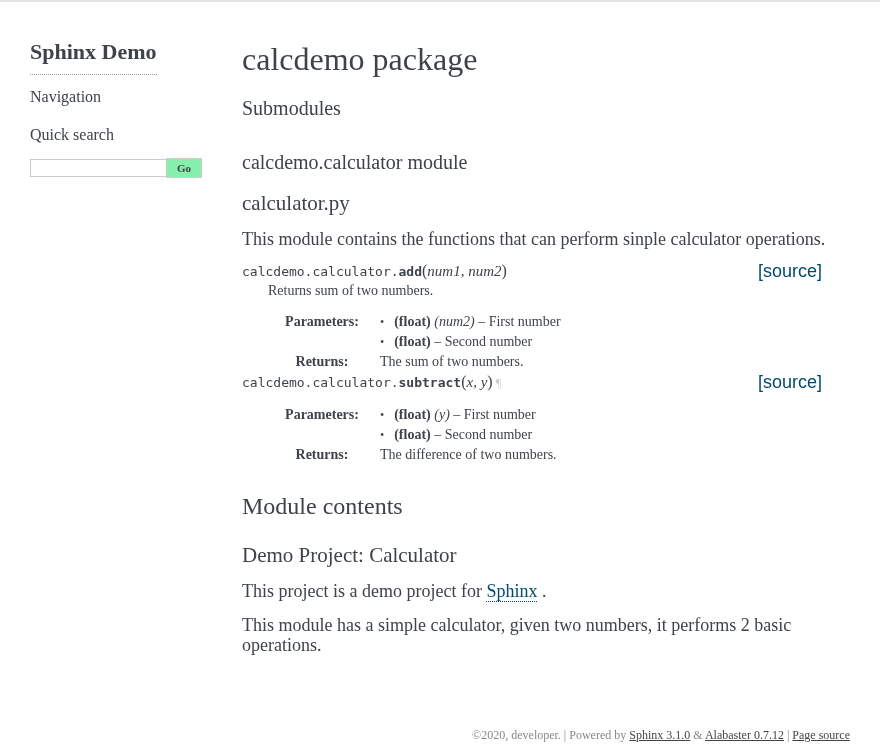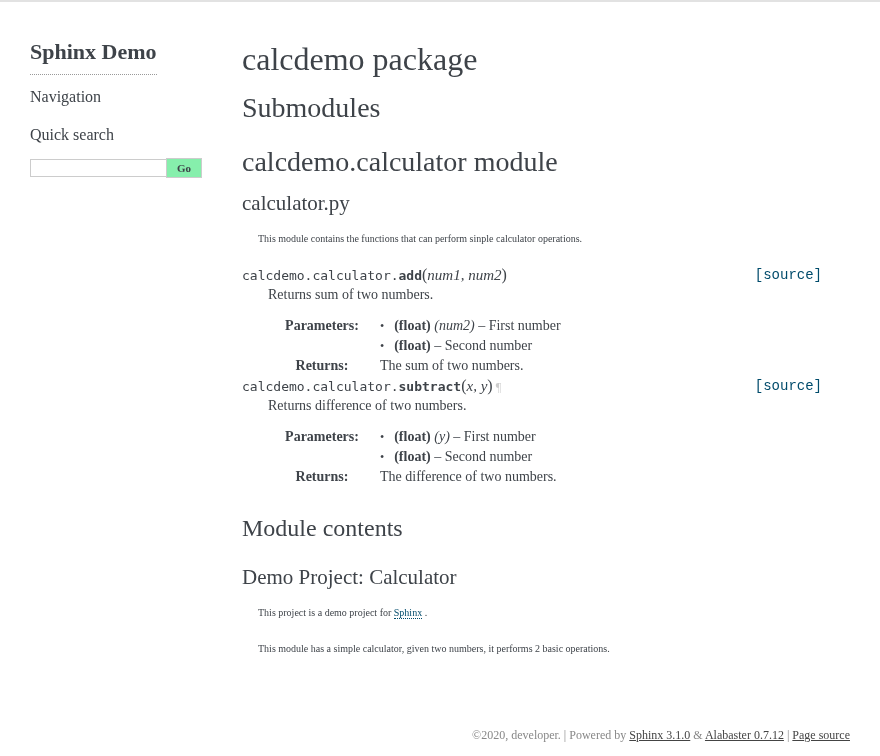--- a/index.html
+++ b/index.html
@@ -17,33 +17,33 @@
     border-bottom: 1px dotted #999; padding-bottom: 2px; margin: 0;
     font-family: "Liberation Serif", serif;
   }
   .sb-h3 { font-size: 16px; font-weight: normal; margin: 6px 0 0 0; line-height: 32px; font-family: "Liberation Serif", serif; }
   .search-form { margin-top: 8px; display: flex; width: 176px; }
   .search-input { width: 136px; height: 18px; border: 1px solid #ccc; border-right: none; padding: 0 4px; box-sizing: border-box; margin:0; }
   .search-go { width: 36px; height: 20px; border: 1px solid #ccc; background: #86efac; font-size: 11px; font-weight: bold; padding:0; font-family: "Liberation Serif", serif; color:#3e4349; margin-top:-1px; }
 
   .main { position: absolute; left: 242px; top: 37px; width: 600px; font-family: "Liberation Serif", serif; }
   h1 { font-size: 32px; font-weight: normal; margin: 0 0 12px 0; line-height: 40px; }
-  h2 { font-size: 28px; font-weight: normal; margin: 0; line-height: 30px; }
+  h2 { font-size: 20px; font-weight: normal; margin: 0; line-height: 30px; }
   .h2-sub { margin-top: 14px; }
   .h2-mod { margin-top: 24px; }
   h3 { font-size: 21px; font-weight: normal; margin: 12px 0 0 0; line-height: 28px; }
-  p { font-size: 10px; margin: 16px; line-height: 20px; }
+  p { font-size: 18px; margin: 0; line-height: 20px; }
   .p-intro { margin-top: 12px; }
 
   .sig { position: relative; font-family: "DejaVu Sans Mono", monospace; font-size: 13px; line-height: 20px; margin-top: 12px; }
   .sig .bold { font-weight: bold; }
   .sig .param { font-family: "Liberation Serif", serif; font-style: italic; font-size: 15px; }
   .sig .paren { font-family: "Liberation Serif", serif; font-size: 16px; }
   .sig .pilcrow { font-family: "Liberation Serif", serif; color: #ccc; font-size: 12px; margin-left: 3px; }
-  .source-link { position: absolute; right: 20px; top: 0; font-family: Liberation Mono, monospace; font-size: 14px; color: #004b6b; }
+  .source-link { position: absolute; right: 20px; top: 0; font-family: Liberation Sans, sans-serif; font-size: 18px; color: #004b6b; }
   .desc { margin-left: 26px; font-size: 14px; line-height: 18px; }
   .field-table { margin-left: 32px; margin-top: 12px; border-collapse: collapse; font-size: 14px; }
   .field-table td { padding: 0; line-height: 20px; vertical-align: top; }
   .field-name { font-weight: bold; text-align: center; padding-right: 10px !important; width: 96px; }
   .field-body ul { list-style: none; margin: 0; padding: 0; }
   .field-body li::before { content: "\2022"; margin-right: 10px; font-size: 12px; }
   .sig2 { margin-top: 0; }
   .h2-contents { margin-top: 26px; font-size: 24px; }
   .h3-demo { margin-top: 20px; }
   .p-demo { margin-top: 12px; }
@@ -93,21 +93,20 @@
       <td class="field-name">Returns:</td>
       <td>The sum of two numbers.</td>
     </tr>
   </tbody>
     </table>
 
   <div class="sig sig2">
     <span>calcdemo.calculator.</span><span class="bold">subtract</span><span class="paren">(</span><span class="param">x, y</span><span class="paren">)</span><a class="pilcrow">¶</a>
     <a class="source-link">[source]</a>
   </div>
-  <div class="desc">Returns difference of two numbers.</div>
   <table class="field-table">
     <tbody>
         <tr>
       <td class="field-name">Parameters:</td>
       <td class="field-body">
         <ul>
           <li><b>(float)</b> <i>(y)</i><span> – First number</span></li>
           <li><b>(float)</b><span> – Second number</span></li>
         </ul>
       </td>

